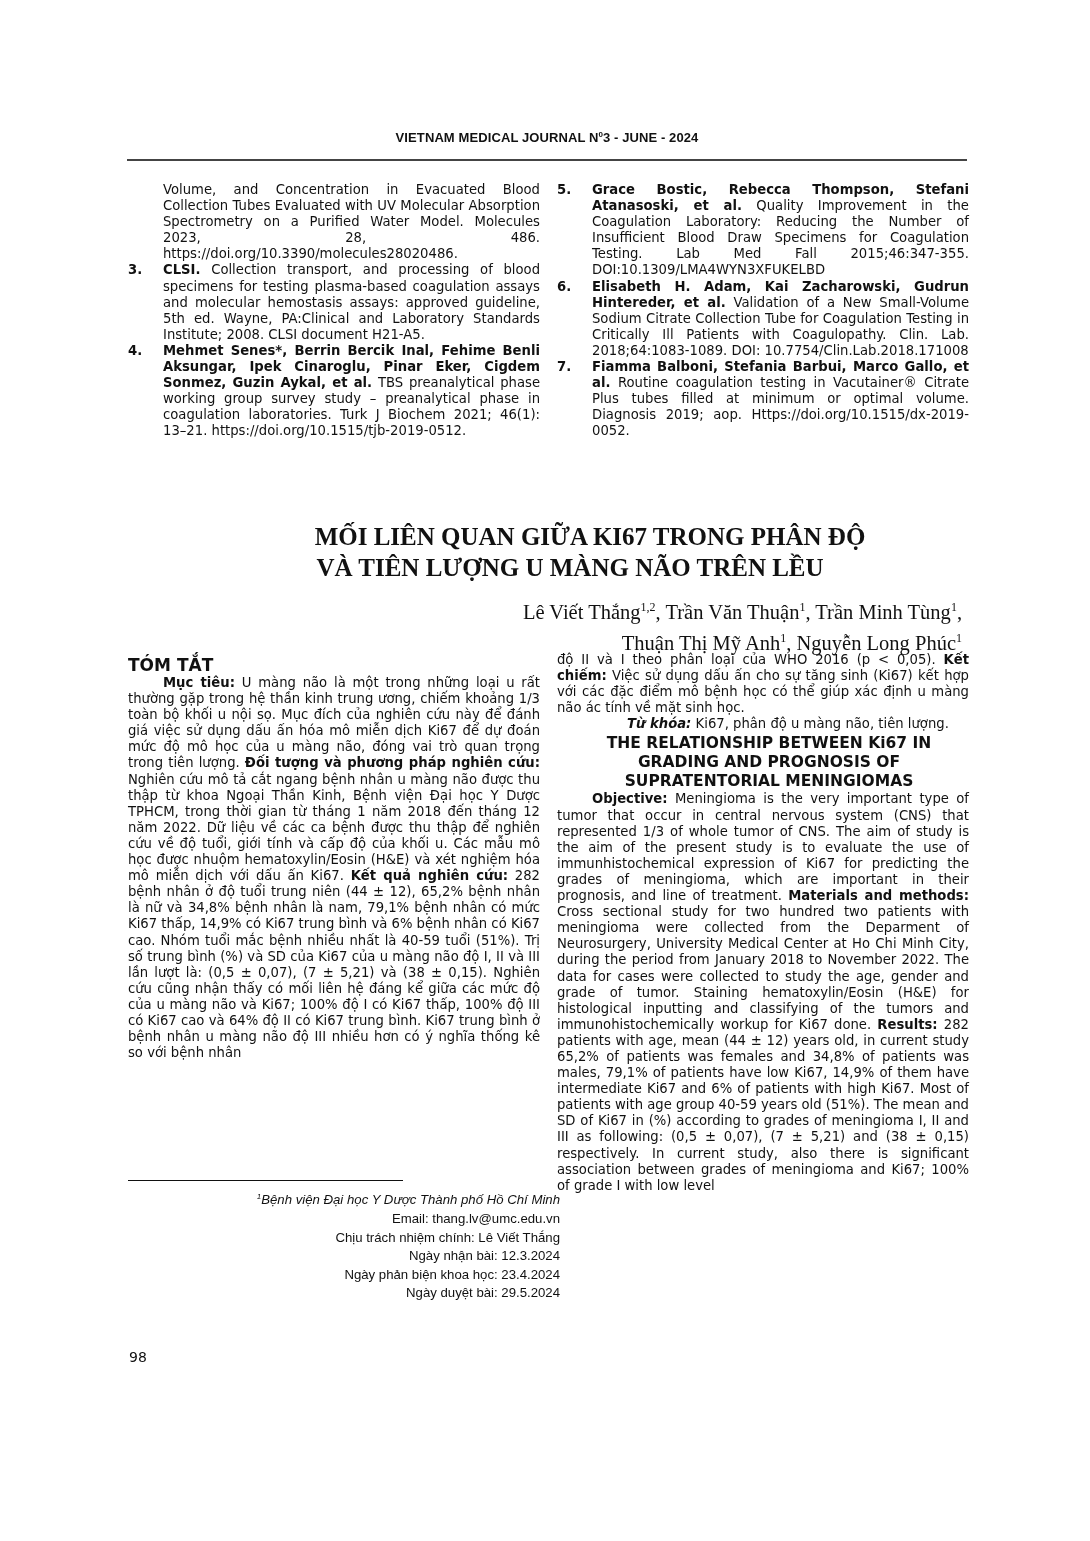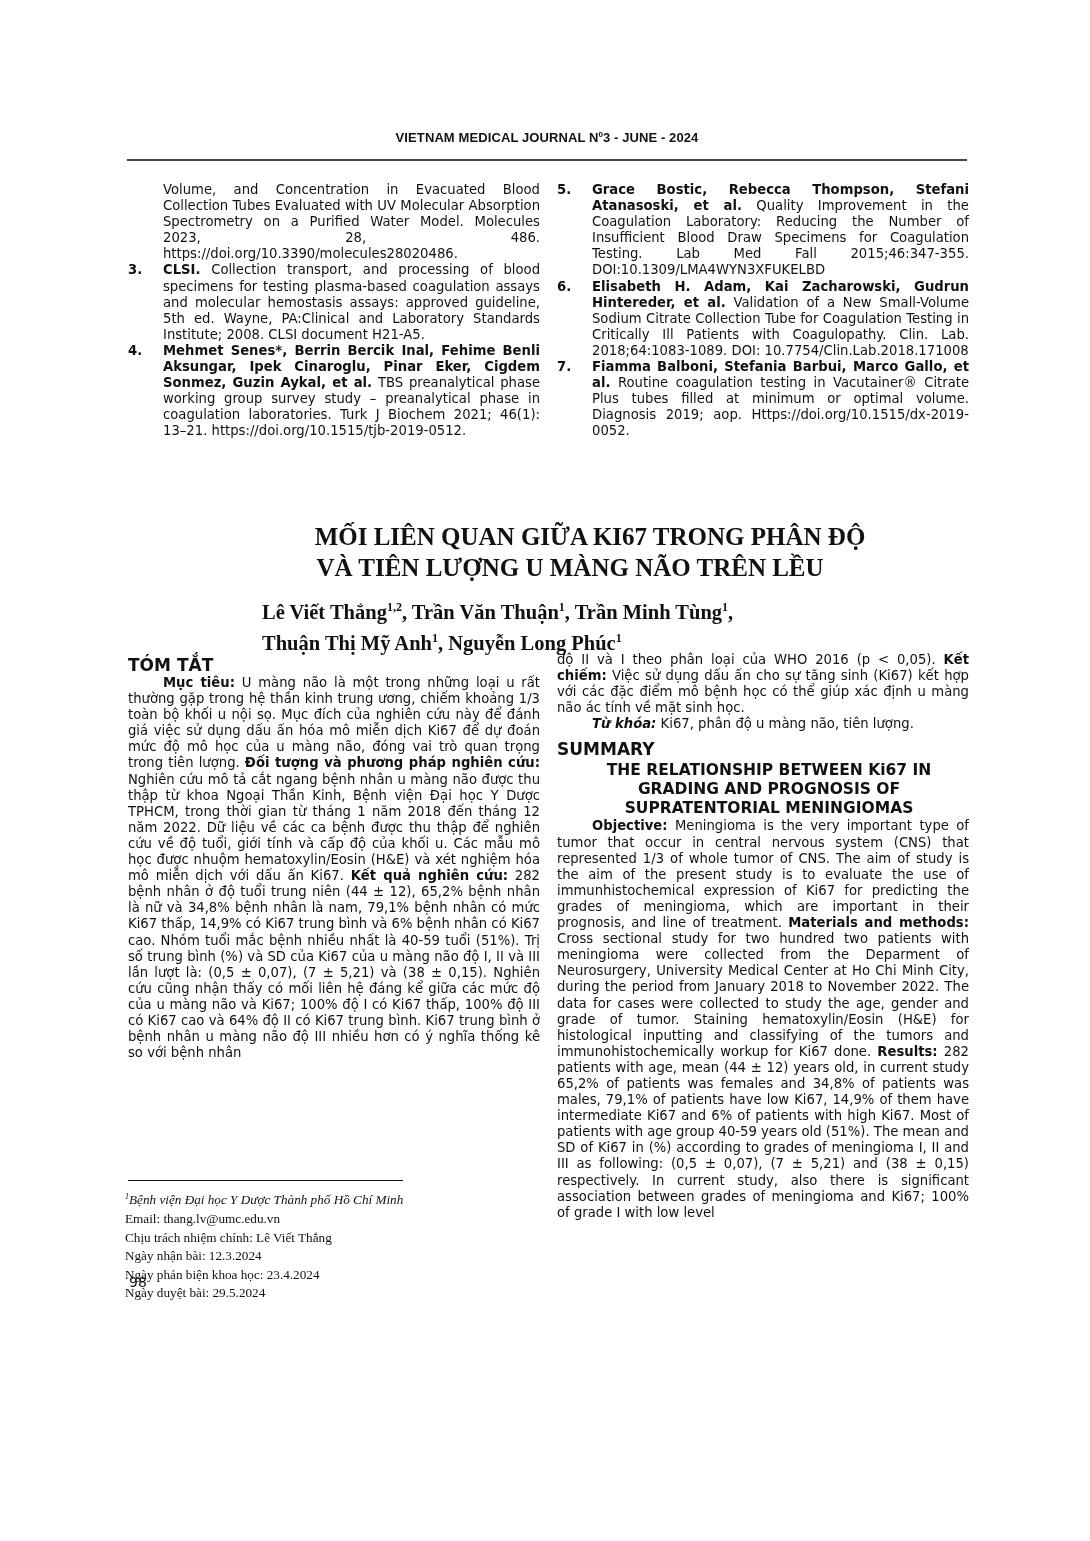--- a/index.html
+++ b/index.html
@@ -18,35 +18,35 @@
     .col-right { left: 557px; }
 
     .ref { display: flex; margin: 0; }
     .ref .num { width: 35px; flex: none; font-weight: bold; }
     .ref .body { flex: 1; text-align: justify; }
     .ref .authors { font-weight: bold; }
     .ref-cont { padding-left: 35px; }
 
     .title-block { position: absolute; left: 130px; top: 521px; width: 830px; text-align: center; font-family: "Liberation Serif", serif; font-weight: bold; font-size: 25px; line-height: 31px; }
     .title-block div { padding-left: 90px; }
-    .authors-block { position: absolute; right: 128px; top: 594px; width: 700px; text-align: left; font-family: "Liberation Serif", serif; font-weight: bold; font-size: 20.5px; line-height: 26px; }
+    .authors-block { position: absolute; right: 128px; top: 594px; width: 700px; text-align: right; font-family: "Liberation Serif", serif; font-weight: normal; font-size: 20.5px; line-height: 26px; }
     .authors-block sup { font-size: 12px; }
 
     .section-heading { font-weight: bold; font-size: 17px; line-height: 20px; margin: 0; }
     .indent { text-indent: 35px; }
     .b { font-weight: bold; }
-    .bi { font-weight: bold; font-style: italic; }
+    .bi { font-weight: bold; font-style: italic; margin-left: 35px; }
 
     .en-title { font-weight: bold; font-size: 15.5px; line-height: 19px; text-align: center; margin: 2px 0 0 12px; }
 
     .footnote-rule { position: absolute; left: 128px; top: 1180px; width: 275px; border-top: 1px solid #111; }
-    .footnotes { position: absolute; left: 125px; top: 1188px; width: 420px; font-family: Liberation Serif, serif; font-size: 13.2px; line-height: 18.6px; }
+    .footnotes { position: absolute; left: 140px; top: 1188px; width: 420px; font-family: Liberation Sans, sans-serif; font-size: 13.2px; line-height: 18.6px; text-align: right; }
     .footnotes .it { font-style: italic; }
     .footnotes sup { font-size: 8px; }
-    .page-number { position: absolute; left: 129px; top: 1274px; font-family: "DejaVu Sans", sans-serif; font-size: 14px; }
+    .page-number { position: absolute; left: 129px; top: 1349px; font-family: "DejaVu Sans", sans-serif; font-size: 14px; }
   </style>
 </head>
 <body>
 
 <div class="running-header">
   <span>VIETNAM MEDICAL JOURNAL N</span><sup>0</sup><span>3 - JUNE  - 2024</span>
 </div>
 <div class="header-rule"></div>
 
 <div class="col col-left" style="top:182px;">
@@ -91,21 +91,20 @@
 </div>
 
 <div class="col col-left" style="top:655px;">
   <p class="section-heading">TÓM TẮT</p>
   <div class="indent"><span class="b">Mục tiêu:</span><span> U màng não là một trong những loại u rất thường gặp trong hệ thần kinh trung ương, chiếm khoảng 1/3 toàn bộ khối u nội sọ. Mục đích của nghiên cứu này để đánh giá việc sử dụng dấu ấn hóa mô miễn dịch Ki67 để dự đoán mức độ mô học của u màng não, đóng vai trò quan trọng trong tiên lượng.</span> <span class="b">Đối tượng và phương pháp nghiên cứu:</span><span> Nghiên cứu mô tả cắt ngang bệnh nhân u màng não được thu thập từ khoa Ngoại Thần Kinh, Bệnh viện Đại học Y Dược TPHCM, trong thời gian từ tháng 1 năm 2018 đến tháng 12 năm 2022. Dữ liệu về các ca bệnh được thu thập để nghiên cứu về độ tuổi, giới tính và cấp độ của khối u. Các mẫu mô học được nhuộm hematoxylin/Eosin (H&amp;E) và xét nghiệm hóa mô miễn dịch với dấu ấn Ki67.</span> <span class="b">Kết quả nghiên cứu:</span><span> 282 bệnh nhân ở độ tuổi trung niên (44 ± 12), 65,2% bệnh nhân là nữ và 34,8% bệnh nhân là nam, 79,1% bệnh nhân có mức Ki67 thấp, 14,9% có Ki67 trung bình và 6% bệnh nhân có Ki67 cao. Nhóm tuổi mắc bệnh nhiều nhất là 40-59 tuổi (51%). Trị số trung bình (%) và SD của Ki67 của u màng não độ I, II và III lần lượt là: (0,5 ± 0,07), (7 ± 5,21) và (38 ± 0,15). Nghiên cứu cũng nhận thấy có mối liên hệ đáng kể giữa các mức độ của u màng não và Ki67; 100% độ I có Ki67 thấp, 100% độ III có Ki67 cao và 64% độ II có Ki67 trung bình. Ki67 trung bình ở bệnh nhân u màng não độ III nhiều hơn có ý nghĩa thống kê so với bệnh nhân</span></div>
 </div>
 
 <div class="col col-right" style="top:652px;">
   <div><span>độ II và I theo phân loại của WHO 2016 (p &lt; 0,05).</span> <span class="b">Kết chiếm:</span><span> Việc sử dụng dấu ấn cho sự tăng sinh (Ki67) kết hợp với các đặc điểm mô bệnh học có thể giúp xác định u màng não ác tính về mặt sinh học.</span></div>
   <div class="indent"><span class="bi">Từ khóa:</span><span> Ki67, phân độ u màng não, tiên lượng.</span></div>
-  <p class="section-heading" style="margin-top:7px;">SUMMARY</p>
   <p class="en-title">THE RELATIONSHIP BETWEEN Ki67 IN GRADING AND PROGNOSIS OF SUPRATENTORIAL MENINGIOMAS</p>
   <div class="indent"><span class="b">Objective:</span><span> Meningioma is the very important type of tumor that occur in central nervous system (CNS) that represented 1/3 of whole tumor of CNS. The aim of study is the aim of the present study is to evaluate the use of immunhistochemical expression of Ki67 for predicting the grades of meningioma, which are important in their prognosis, and line of treatment.</span> <span class="b">Materials and methods:</span><span> Cross sectional study for two hundred two patients with meningioma were collected from the Deparment of Neurosurgery, University Medical Center at Ho Chi Minh City, during the period from January 2018 to November 2022. The data for cases were collected to study the age, gender and grade of tumor. Staining hematoxylin/Eosin (H&amp;E) for histological inputting and classifying of the tumors and immunohistochemically workup for Ki67 done.</span> <span class="b">Results:</span><span> 282 patients with age, mean (44 ± 12) years old, in current study 65,2% of patients was females and 34,8% of patients was males, 79,1% of patients have low Ki67, 14,9% of them have intermediate Ki67 and 6% of patients with high Ki67. Most of patients with age group 40-59 years old (51%). The mean and SD of Ki67 in (%) according to grades of meningioma I, II and III as following: (0,5 ± 0,07), (7 ± 5,21) and (38 ± 0,15) respectively. In current study, also there is significant association between grades of meningioma and Ki67; 100% of grade I with low level</span></div>
 </div>
 
 <div class="footnote-rule"></div>
 <div class="footnotes">
   <div class="it"><sup>1</sup><span>Bệnh viện Đại học Y Dược Thành phố Hồ Chí Minh</span></div>
   <div>Email: thang.lv@umc.edu.vn</div>
   <div>Chịu trách nhiệm chính: Lê Viết Thắng</div>
   <div>Ngày nhận bài: 12.3.2024</div>

